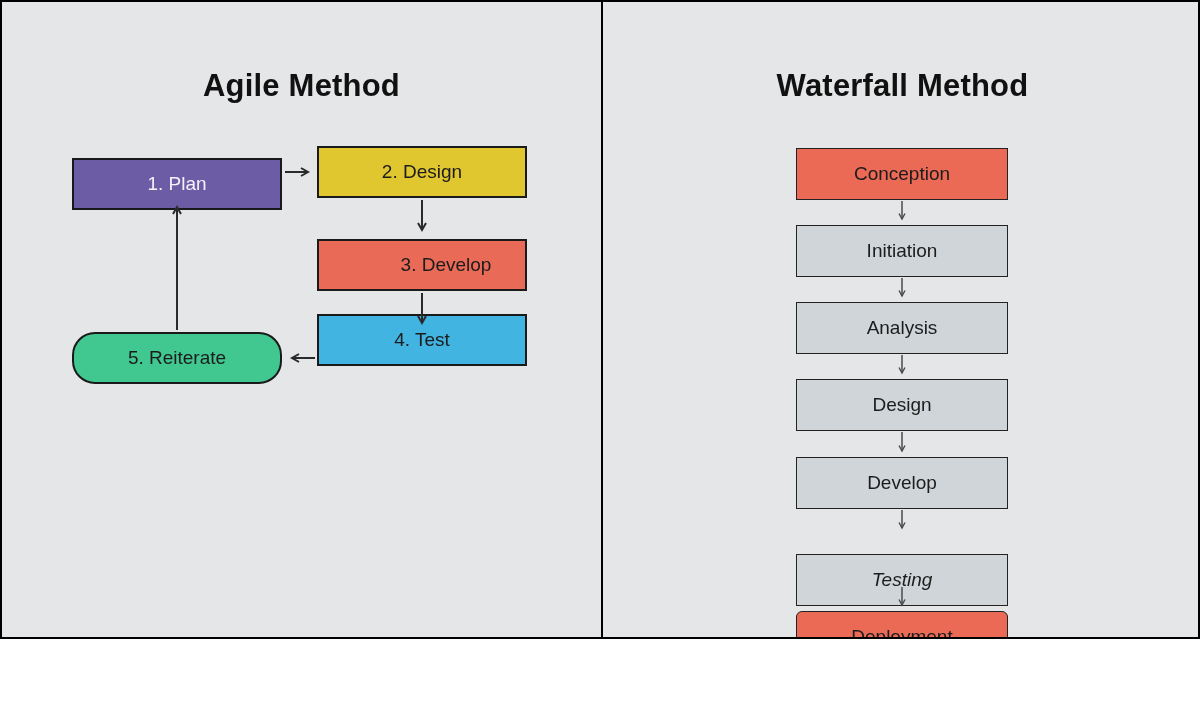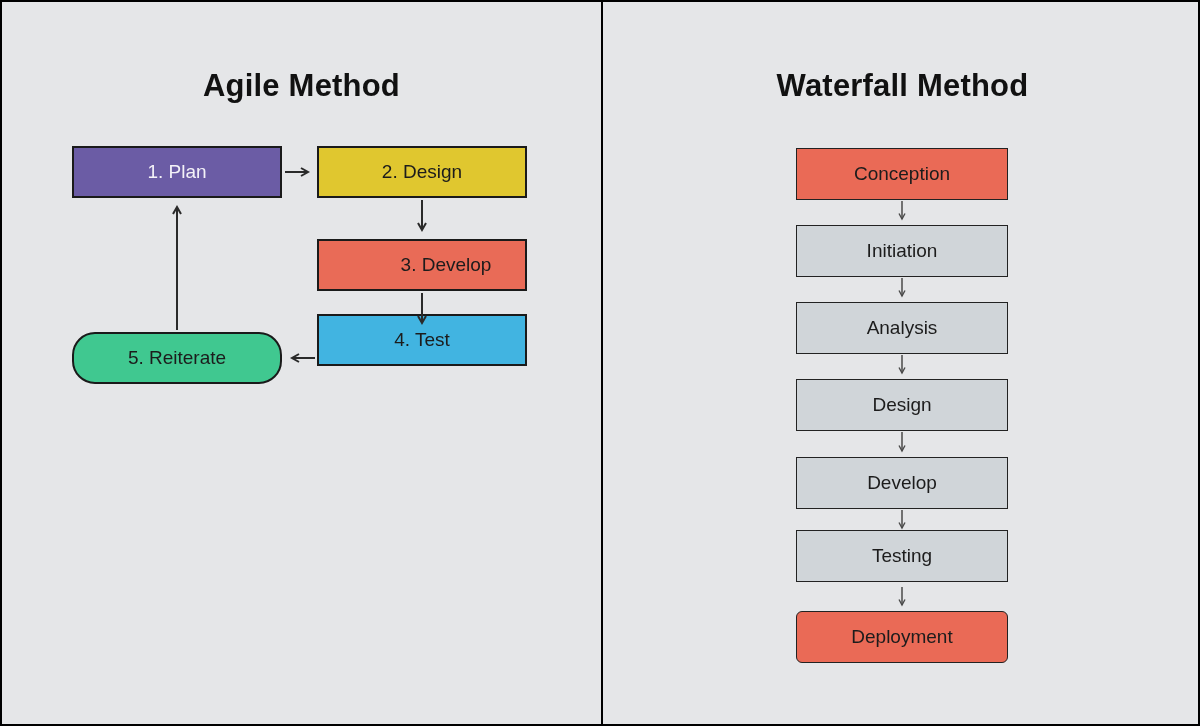--- a/index.html
+++ b/index.html
@@ -2,21 +2,21 @@
 <html><head>
 <meta charset="utf-8">
 <style>
   * { margin: 0; padding: 0; box-sizing: border-box; }
   html, body { width: 1200px; height: 726px; }
   body { font-family: "Liberation Sans", sans-serif; }
 
   .canvas {
     position: relative;
     width: 1200px;
-    height: 726px;
+    height: 639px;
     background: #e5e6e8;
     border: 2px solid #000;
     overflow: hidden;
   }
 
   .panel { position: absolute; top: 0; height: 100%; width: 600px; }
   .panel-left  { left: 0; border-right: 1px solid #000; }
   .panel-right { left: 600px; border-left: 1px solid #000; }
 
   .panel-title {
@@ -35,34 +35,34 @@
     position: absolute;
     display: flex;
     align-items: center;
     justify-content: center;
     font-size: 19px;
     color: #1c1c1c;
   }
 
   
   .agile-node { width: 210px; height: 52px; border: 2px solid #1a1a1a; }
-  .a0 { left: 70px;  top: 144px; }
+  .a0 { left: 70px;  top: 156px; }
   .a1 { left: 315px; top: 144px; }
   .a2 { left: 315px; top: 237px; padding-left: 48px; }
   .a3 { left: 315px; top: 312px; }
   .a4 { left: 70px;  top: 330px; }
 
   
   .wf-node { width: 212px; height: 52px; border: 1.5px solid #222; left: 193px; }
   .w0 { top: 146px; text-align: center; }
   .w1 { top: 223px; }
   .w2 { top: 300px; }
   .w3 { top: 377px; }
   .w4 { top: 455px; }
-  .w5 { top: 528px; }
+  .w5 { top: 552px; font-style: italic; }
   .w6 { top: 609px; border-radius: 6px; }
 
   .arrow-layer {
     position: absolute;
     left: 0; top: 0;
     width: 600px; height: 726px;
     pointer-events: none;
   }
 </style>
 </head>

